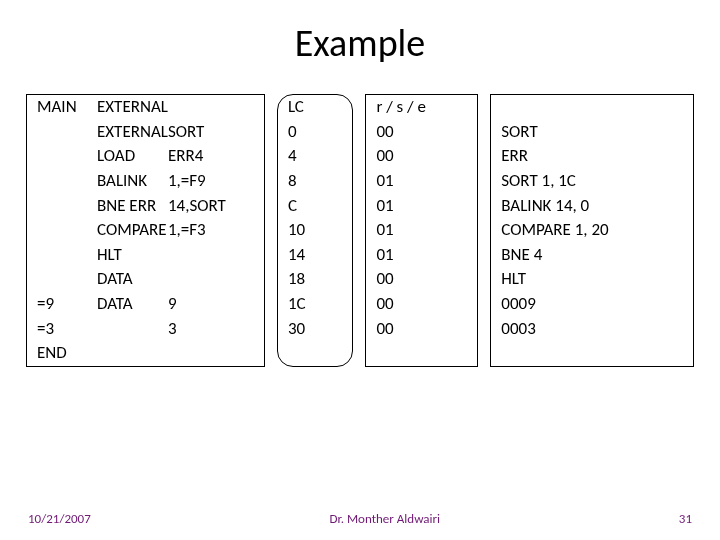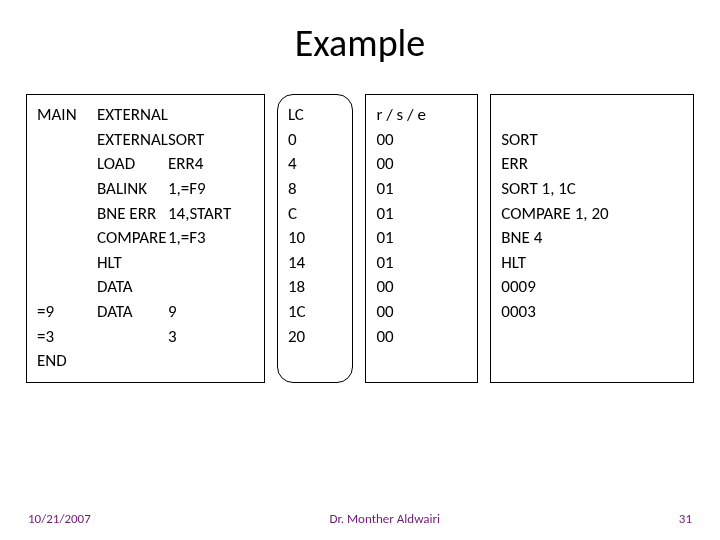--- a/index.html
+++ b/index.html
@@ -20,21 +20,21 @@
     margin-top: 20px;
     margin-bottom: 28px;
   }
   .content {
     display: flex;
     gap: 12px;
     padding: 0 26px;
   }
   .box {
     border: 1px solid #000;
-    padding: 8px 10px;
+    padding: 0 10px;
     font-size: 17px;
     line-height: 1.45;
   }
   .box1 { flex: 1.6; display: flex; }
   .box2 { flex: 0.45; border-radius: 16px; }
   .box3 { flex: 0.75; }
   .box4 { flex: 1.5; }
   .col { display: flex; flex-direction: column; }
   .box1 .c1 { width: 60px; }
   .box1 .c2 { flex: 1; }
@@ -83,41 +83,41 @@
       <div class="cell">HLT</div>
       <div class="cell">DATA</div>
       <div class="cell">DATA</div>
       <div class="cell"></div>
     </div>
     <div class="col c3">
       <div class="cell"></div>
       <div class="cell">SORT</div>
       <div class="cell">ERR4</div>
       <div class="cell">1,=F9</div>
-      <div class="cell">14,START</div>
+      <div class="cell">14,SORT</div>
       <div class="cell">1,=F3</div>
       <div class="cell"></div>
       <div class="cell"></div>
       <div class="cell">9</div>
       <div class="cell">3</div>
       <div class="cell"></div>
     </div>
   </div>
 
   <div class="box box2 col">
     <div class="cell">LC</div>
     <div class="cell">0</div>
     <div class="cell">4</div>
     <div class="cell">8</div>
     <div class="cell">C</div>
     <div class="cell">10</div>
     <div class="cell">14</div>
     <div class="cell">18</div>
     <div class="cell">1C</div>
-    <div class="cell">20</div>
+    <div class="cell">30</div>
     <div class="cell"></div>
   </div>
 
   <div class="box box3 col">
     <div class="cell">r / s / e</div>
     <div class="cell">00</div>
     <div class="cell">00</div>
     <div class="cell">01</div>
     <div class="cell">01</div>
     <div class="cell">01</div>
@@ -126,20 +126,21 @@
     <div class="cell">00</div>
     <div class="cell">00</div>
     <div class="cell"></div>
   </div>
 
   <div class="box box4 col">
     <div class="cell"></div>
     <div class="cell">SORT</div>
     <div class="cell">ERR</div>
     <div class="cell">SORT 1, 1C</div>
+    <div class="cell">BALINK 14, 0</div>
     <div class="cell">COMPARE 1, 20</div>
     <div class="cell">BNE 4</div>
     <div class="cell">HLT</div>
     <div class="cell">0009</div>
     <div class="cell">0003</div>
     <div class="cell"></div>
   </div>
 
 </div>
 

